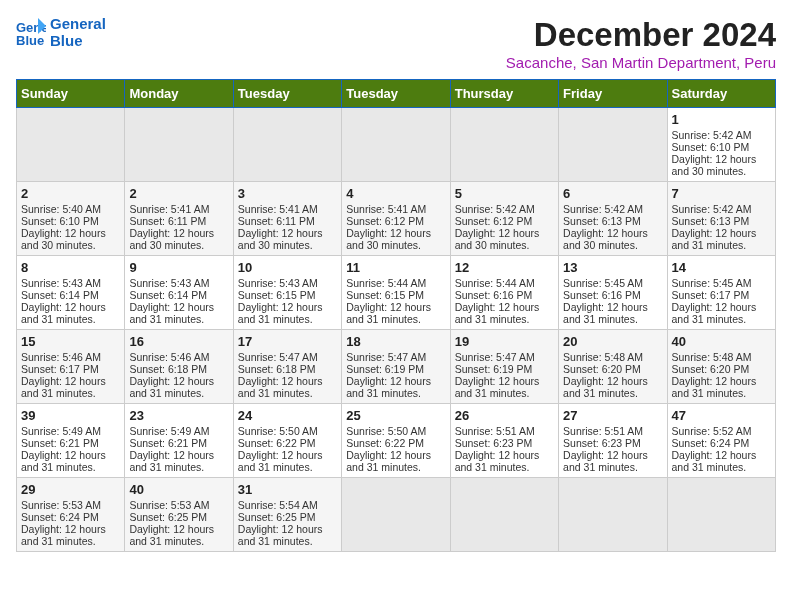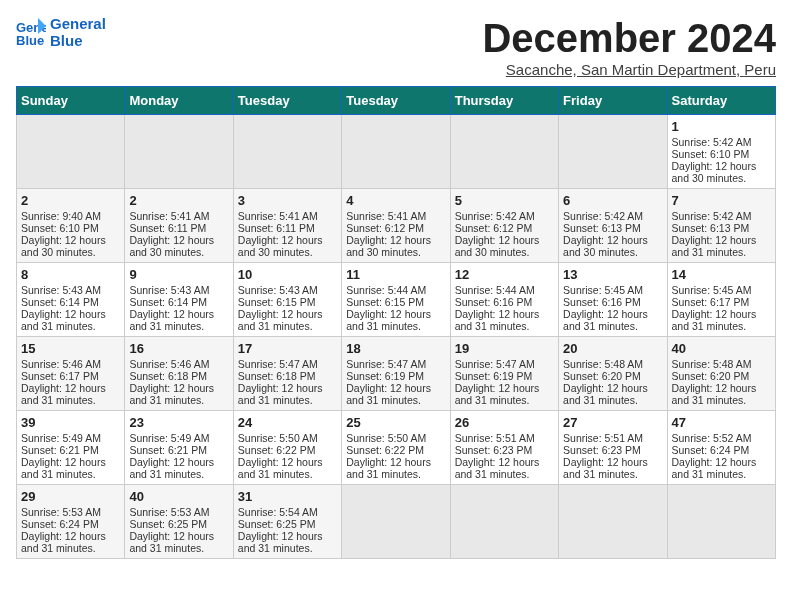--- a/index.html
+++ b/index.html
@@ -22,36 +22,35 @@
       gap: 4px;
     }
     .logo-icon {
       width: 30px;
       height: 30px;
     }
     .title-area {
       text-align: right;
     }
     .month-title {
-      font-size: 40px;
+      font-size: 33px;
       font-weight: bold;
       color: #222;
     }
     .location-title {
       font-size: 15px;
-      color: #404040;
-      text-decoration: underline;
+      color: #a21caf;
     }
     table {
       width: 100%;
       border-collapse: collapse;
       table-layout: fixed;
     }
     thead tr th {
-      background: #0f766e;
+      background: #4d7c0f;
       color: #fff;
       font-size: 13px;
       font-weight: bold;
       padding: 6px 4px;
       text-align: left;
       border: 1px solid #1565C0;
     }
     tbody tr td {
       border: 1px solid #ccc;
       vertical-align: top;
@@ -112,21 +111,21 @@
   <tr>
         <td class="empty-cell"></td>
         <td class="empty-cell"></td>
         <td class="empty-cell"></td>
         <td class="empty-cell"></td>
         <td class="empty-cell"></td>
         <td class="empty-cell"></td>
         <td><span class="day-num">1</span><span>Sunrise: 5:42 AM</span><br><span>Sunset: 6:10 PM</span><br><span>Daylight: 12 hours and 30 minutes.</span></td>
       </tr>
       <tr>
-        <td><span class="day-num">2</span><span>Sunrise: 9:40 AM</span><br><span>Sunset: 6:10 PM</span><br><span>Daylight: 12 hours and 30 minutes.</span></td>
+        <td><span class="day-num">2</span><span>Sunrise: 5:40 AM</span><br><span>Sunset: 6:10 PM</span><br><span>Daylight: 12 hours and 30 minutes.</span></td>
         <td><span class="day-num">2</span><span>Sunrise: 5:41 AM</span><br><span>Sunset: 6:11 PM</span><br><span>Daylight: 12 hours and 30 minutes.</span></td>
         <td><span class="day-num">3</span><span>Sunrise: 5:41 AM</span><br><span>Sunset: 6:11 PM</span><br><span>Daylight: 12 hours and 30 minutes.</span></td>
         <td><span class="day-num">4</span><span>Sunrise: 5:41 AM</span><br><span>Sunset: 6:12 PM</span><br><span>Daylight: 12 hours and 30 minutes.</span></td>
         <td><span class="day-num">5</span><span>Sunrise: 5:42 AM</span><br><span>Sunset: 6:12 PM</span><br><span>Daylight: 12 hours and 30 minutes.</span></td>
         <td><span class="day-num">6</span><span>Sunrise: 5:42 AM</span><br><span>Sunset: 6:13 PM</span><br><span>Daylight: 12 hours and 30 minutes.</span></td>
         <td><span class="day-num">7</span><span>Sunrise: 5:42 AM</span><br><span>Sunset: 6:13 PM</span><br><span>Daylight: 12 hours and 31 minutes.</span></td>
       </tr>
       <tr>
         <td><span class="day-num">8</span><span>Sunrise: 5:43 AM</span><br><span>Sunset: 6:14 PM</span><br><span>Daylight: 12 hours and 31 minutes.</span></td>
         <td><span class="day-num">9</span><span>Sunrise: 5:43 AM</span><br><span>Sunset: 6:14 PM</span><br><span>Daylight: 12 hours and 31 minutes.</span></td>

